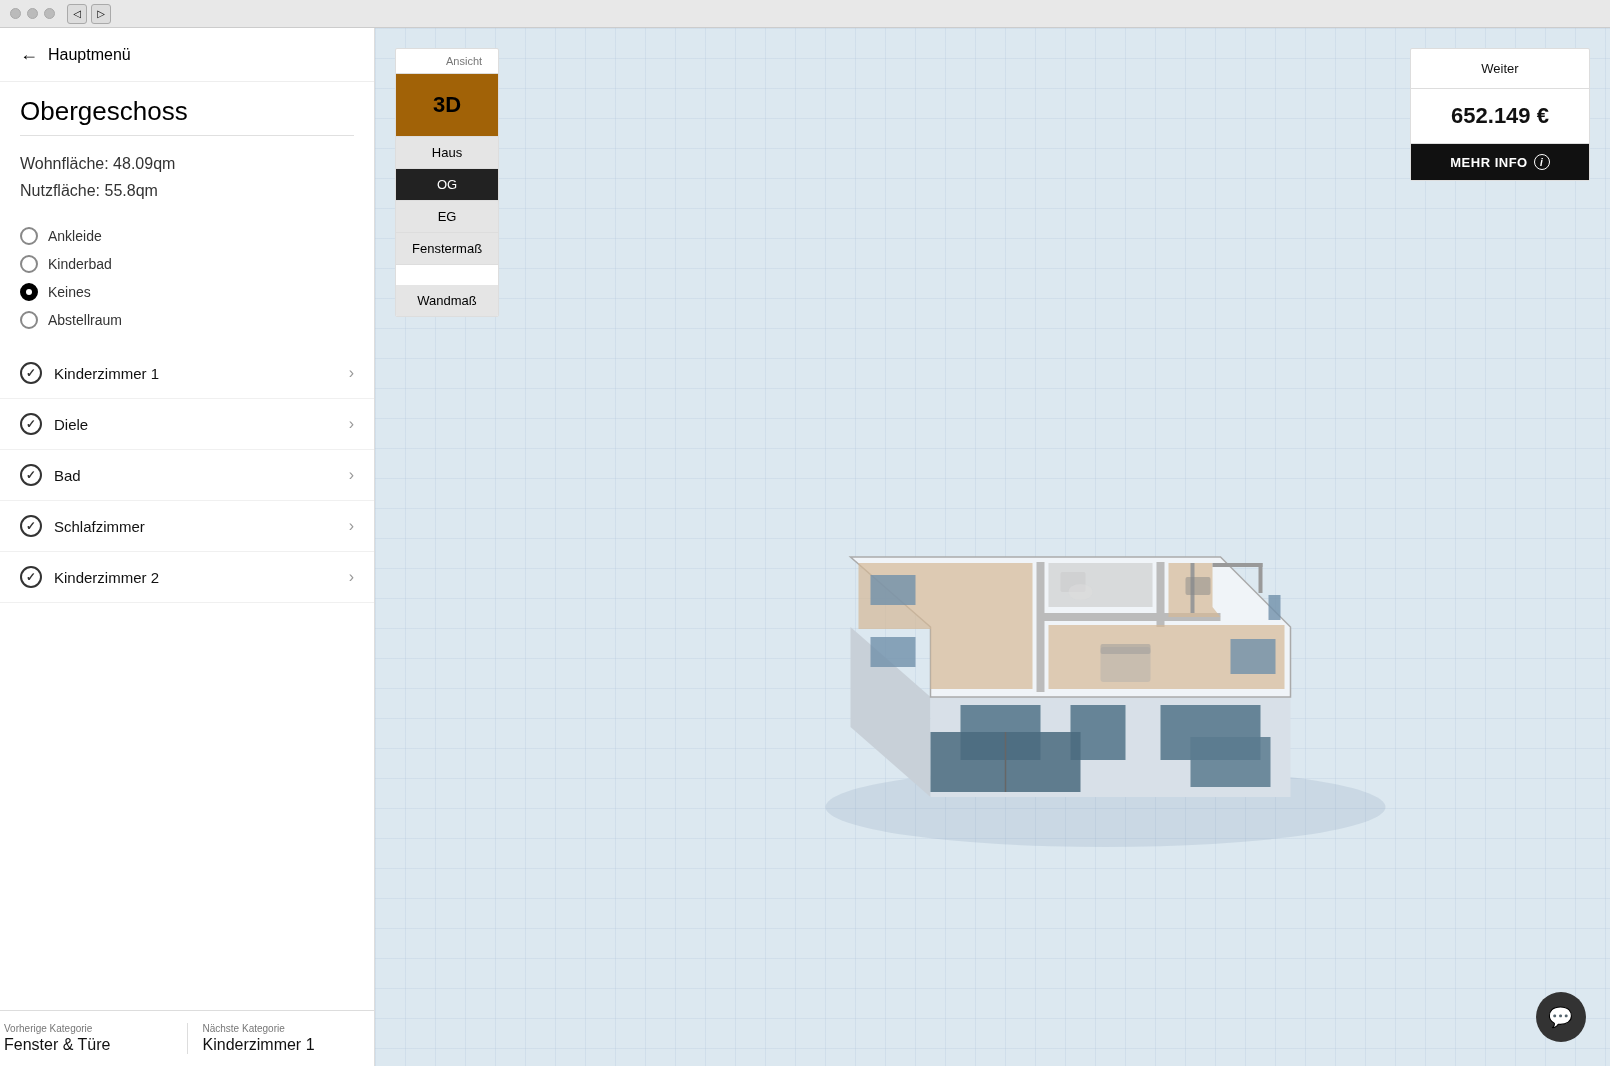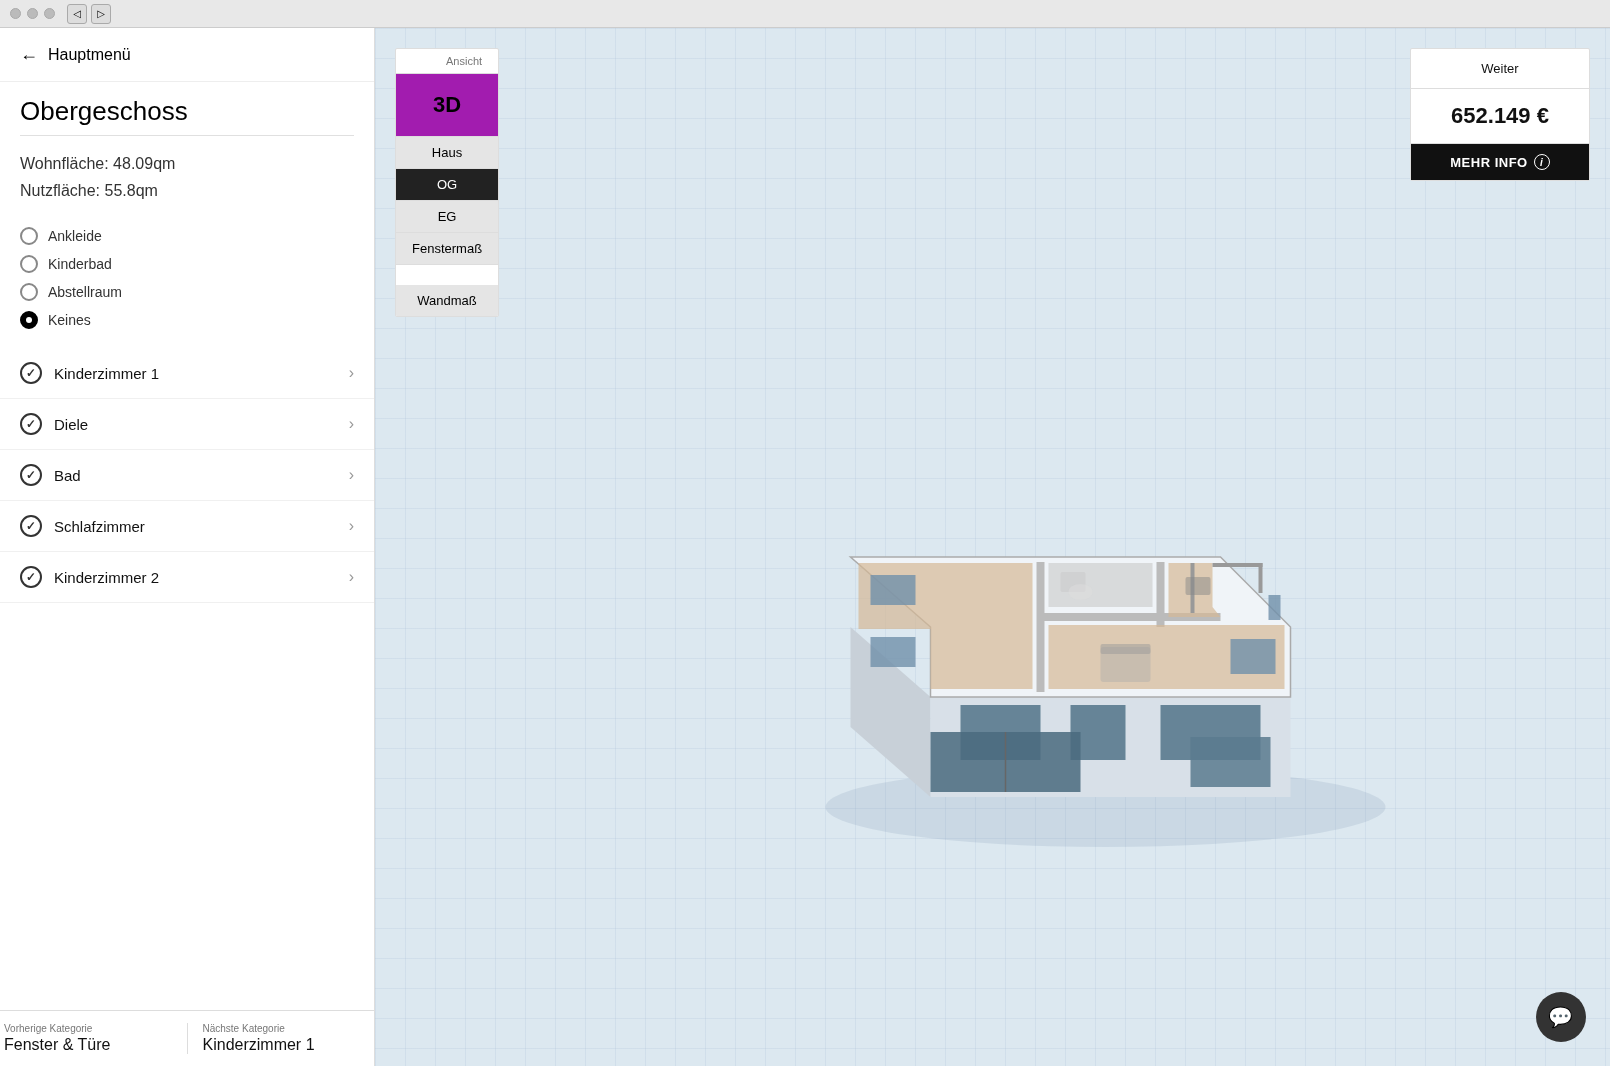--- a/index.html
+++ b/index.html
@@ -232,21 +232,21 @@
       border-bottom: 1px solid #ddd;
     }
 
     .view-btn-3d {
       text-align: center;
       padding: 18px 16px;
       font-size: 22px;
       font-weight: 600;
       border-bottom: 1px solid #ddd;
       cursor: pointer;
-      background: #a21caf;
+      background: #a16207;
     }
 
     .view-btn {
       text-align: center;
       padding: 8px 16px;
       font-size: 13px;
       border-bottom: 1px solid #ddd;
       cursor: pointer;
       background: #e5e5e5;
     }
@@ -382,26 +382,26 @@
     <div class="radio-section">
       <div class="radio-item">
         <div class="radio-circle"></div>
         <span>Ankleide</span>
       </div>
       <div class="radio-item">
         <div class="radio-circle"></div>
         <span>Kinderbad</span>
       </div>
       <div class="radio-item">
+        <div class="radio-circle selected"></div>
+        <span>Keines</span>
+      </div>
+      <div class="radio-item">
         <div class="radio-circle"></div>
         <span>Abstellraum</span>
-      </div>
-      <div class="radio-item">
-        <div class="radio-circle selected"></div>
-        <span>Keines</span>
       </div>
     </div>
 
     <div class="room-list">
       <div class="room-item">
         <div class="room-item-left">
           <div class="check-circle"></div>
           <span class="room-name">Kinderzimmer 1</span>
         </div>
         <span class="chevron-right">›</span>

